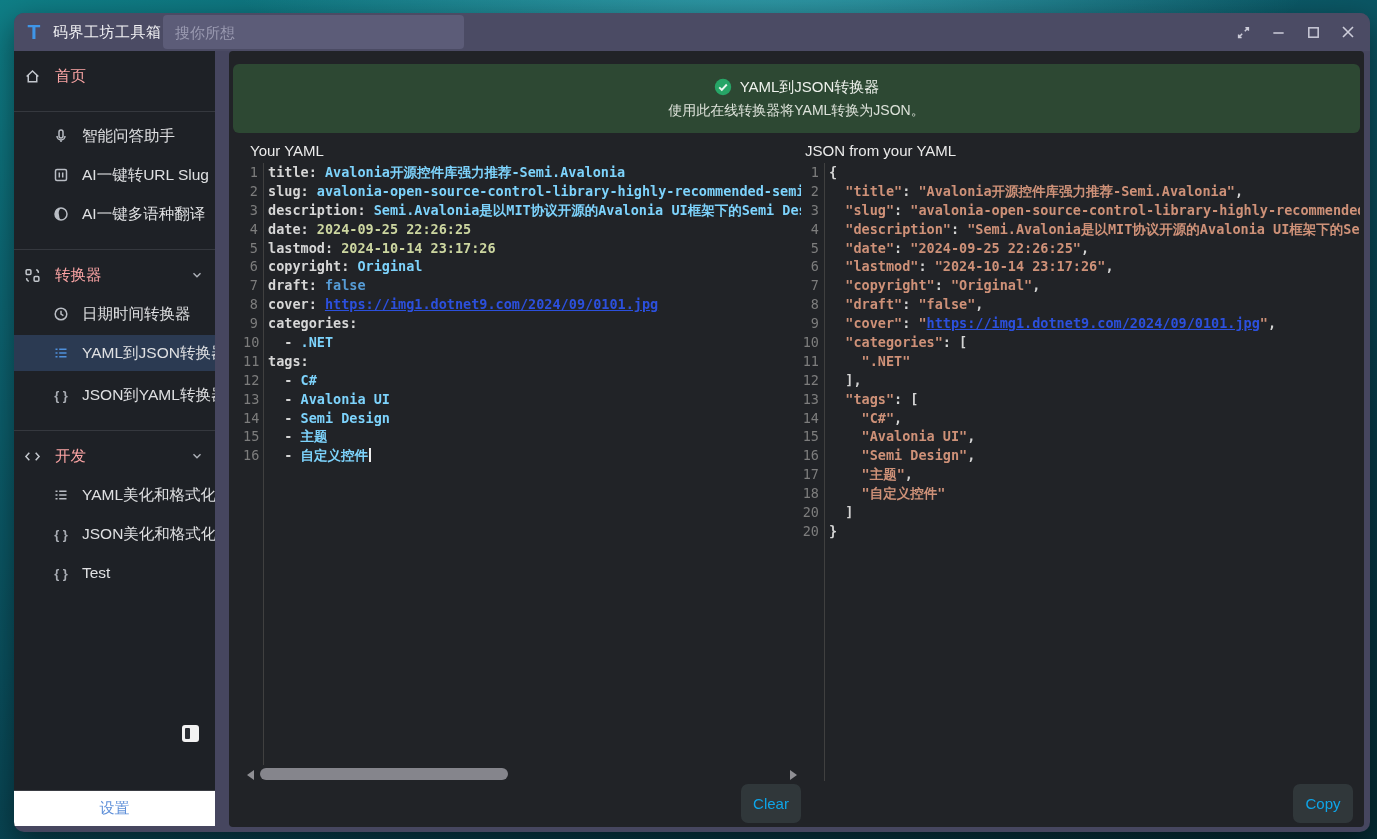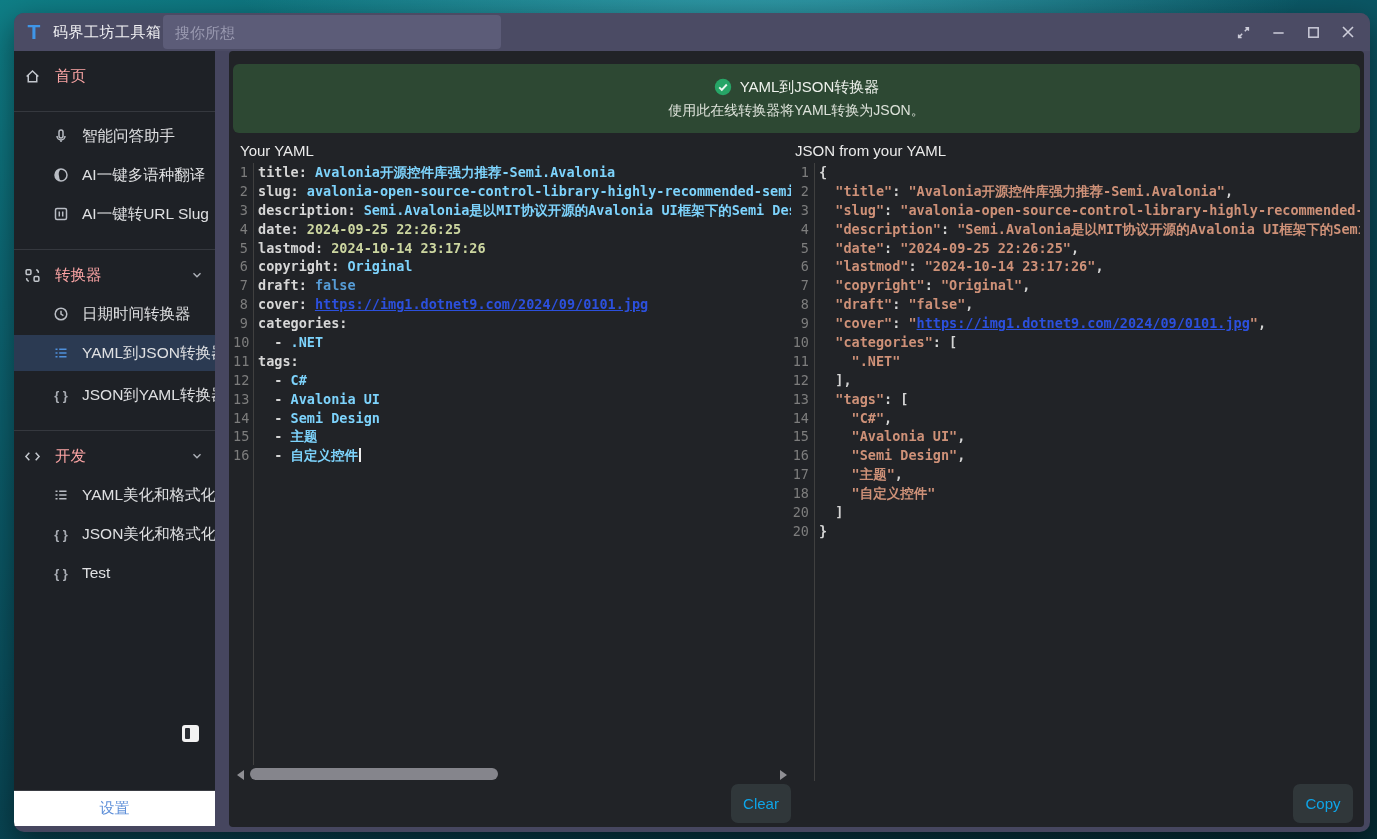--- a/index.html
+++ b/index.html
@@ -17,21 +17,21 @@
     position:absolute; left:14px; top:13px; width:1356px; height:819px;
     background:#46465f; border-radius:10px; overflow:hidden;
     box-shadow:0 10px 30px rgba(0,0,0,.45);
   }
 
   
   #titlebar { position:absolute; left:0; top:0; width:100%; height:38px; background:#4b4b64; display:flex; align-items:center; }
   .app-logo { width:22px; height:22px; margin:0 8px 0 9px; display:flex; align-items:center; justify-content:center;
               color:#3f96e8; font-weight:bold; font-size:21px; line-height:22px; }
   .app-title { color:#f1f1f4; font-size:15px; letter-spacing:.5px; }
-  .search-box { position:absolute; left:149px; top:2px; width:338px; height:34px; background:#5c5c78; border:none;
+  .search-box { position:absolute; left:149px; top:2px; width:301px; height:34px; background:#5c5c78; border:none;
                 border-radius:4px; padding:0 12px; font-size:15px; color:#e8e8ef; outline:none; font-family:"Liberation Sans",sans-serif; }
   .search-box::placeholder { color:#9a9ab1; }
   .win-controls { position:absolute; right:12px; top:0; height:38px; display:flex; align-items:center; gap:15px; }
   .win-btn { width:20px; height:20px; display:flex; align-items:center; justify-content:center; cursor:pointer; }
   .win-btn svg { stroke:#cdcdda; stroke-width:1.6; fill:none; }
 
   
   #sidebar { position:absolute; left:0; top:38px; width:201px; bottom:6px; background:#1e2126;
              display:flex; flex-direction:column; overflow:hidden; }
   #side-list { flex:1; padding-top:10px; overflow:hidden; position:relative; }
@@ -59,21 +59,21 @@
   #content { position:absolute; left:215px; top:38px; right:6px; bottom:5px; background:#212327; border-radius:4px;
              display:flex; flex-direction:column; overflow:hidden; }
   #banner { margin:13px 4px 0 4px; height:69px; background:#2d4833; border-radius:6px; display:flex; flex-direction:column;
             align-items:center; justify-content:center; }
   .banner-row { display:flex; align-items:center; gap:8px; }
   .banner-title { color:#eef1ec; font-size:15px; }
   .banner-sub { color:#dde2da; font-size:14px; margin-top:5px; }
 
   #editors { flex:1; display:flex; margin:9px 4px 0 4px; overflow:hidden; }
   .pane { display:flex; flex-direction:column; overflow:hidden; }
-  #pane-left { width:558px; flex:none; }
+  #pane-left { width:558px; flex:none;margin-left:10px; }
   #pane-right { flex:1; }
   .pane-header { height:21px; font-size:15px; color:#ebebeb; padding-left:7px; flex:none; }
   .pane-header.tight { padding-left:4px; }
 
   .editor { flex:1; display:flex; overflow:hidden;
             font-family:"DejaVu Sans Mono", monospace; font-size:13.5px; line-height:18.9px; font-weight:bold; }
   .gutter { flex:none; text-align:right; padding-right:5px; color:#7d7d7d; border-right:1px solid #404040; font-weight:normal; }
   #yaml-editor .gutter { width:21px; }
   #json-editor .gutter { width:24px; }
   .code { flex:1; padding-left:4px; white-space:pre; overflow:hidden; color:#d4d4d4; }
@@ -152,34 +152,34 @@
           <svg width="16" height="16" viewBox="0 0 16 16">
               <rect x="6" y="2" width="4" height="8" rx="2"></rect>
               <path d="M4 8a4 4 0 0 0 8 0M8 12v2"></path>
             </svg>
         </span>
         <span>智能问答助手</span>
       </div>
       <div class="side-sub">
         <span class="icon">
           <svg width="16" height="16" viewBox="0 0 16 16">
+              <rect x="2.5" y="2.5" width="11" height="11" rx="1.5"></rect>
+              <path d="M6.3 5.5v5M9.7 5.5v5"></path>
+            </svg>
+        </span>
+        <span>AI一键转URL Slug</span>
+      </div>
+      <div class="side-sub">
+        <span class="icon">
+          <svg width="16" height="16" viewBox="0 0 16 16">
               <circle cx="8" cy="8" r="6"></circle>
               <path d="M8 2a6 6 0 0 0 0 12 7 7 0 0 1-2-5 7 7 0 0 1 2-7z" fill="#b9bdc4" stroke="none"></path>
             </svg>
         </span>
         <span>AI一键多语种翻译</span>
-      </div>
-      <div class="side-sub">
-        <span class="icon">
-          <svg width="16" height="16" viewBox="0 0 16 16">
-              <rect x="2.5" y="2.5" width="11" height="11" rx="1.5"></rect>
-              <path d="M6.3 5.5v5M9.7 5.5v5"></path>
-            </svg>
-        </span>
-        <span>AI一键转URL Slug</span>
       </div>
 
       <div class="divider"></div>
 
       <div class="side-item section-head">
         <span class="icon">
           <svg width="17" height="17" viewBox="0 0 16 16">
               <rect x="2" y="2.5" width="4.5" height="4.5" rx="1"></rect>
               <rect x="9.5" y="9" width="4.5" height="4.5" rx="1"></rect>
               <path d="M11.5 2.5a3 3 0 0 1 2 3M4.5 13.5a3 3 0 0 1-2-3"></path>

